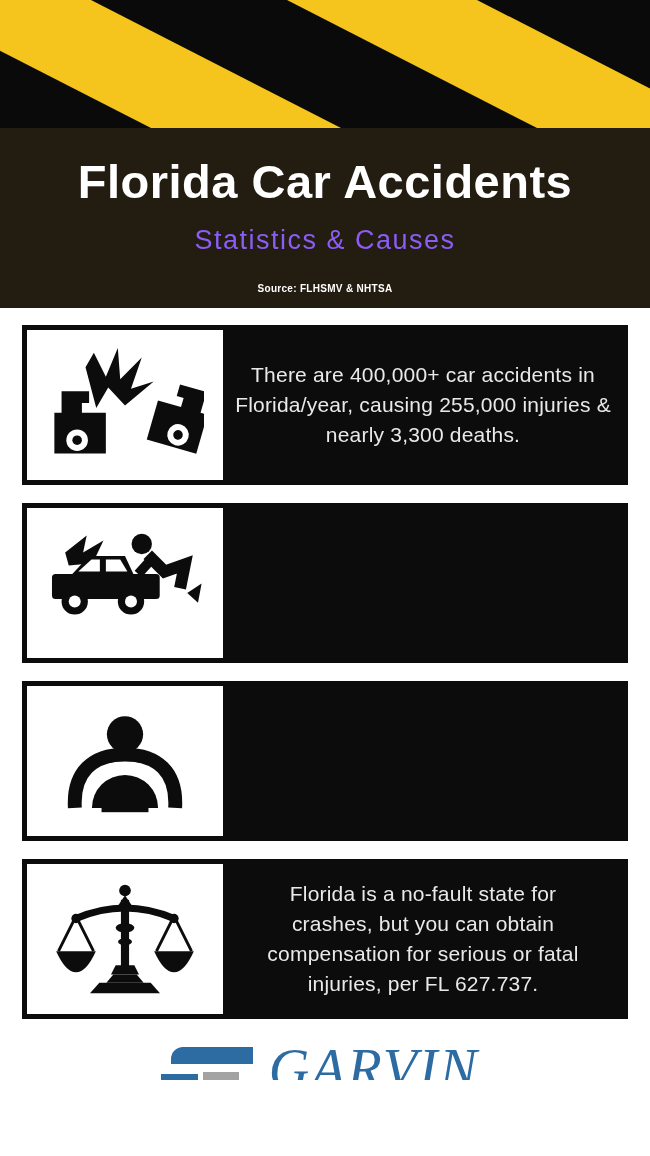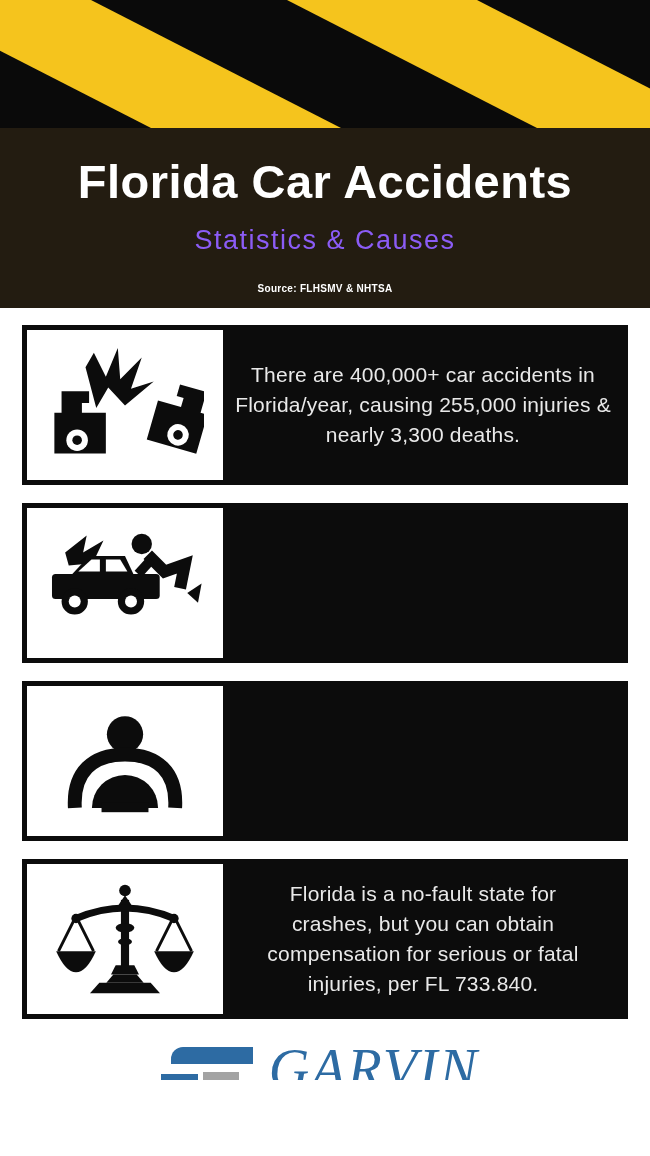--- a/index.html
+++ b/index.html
@@ -125,21 +125,21 @@
             <path d="M1,60 L35,60 Q27,78 18,78 Q9,78 1,60 Z"></path>
             <path d="M102,30 L87,60 M102,30 L117,60" fill="none" stroke="#0c0c0c" stroke-width="2.5"></path>
             <path d="M85,60 L119,60 Q111,78 102,78 Q93,78 85,60 Z"></path>
             <polygon points="52,72 68,72 72,80 48,80"></polygon>
             <polygon points="50,80 70,80 76,87 44,87"></polygon>
             <polygon points="38,87 82,87 90,96 30,96"></polygon>
           </g>
         </svg>
       </div>
       <div class="card-text">
-        <p>Florida is a no-fault state for crashes, but you can obtain compensation for serious or fatal injuries, per FL 733.840.</p>
+        <p>Florida is a no-fault state for crashes, but you can obtain compensation for serious or fatal injuries, per FL 627.737.</p>
       </div>
     </div>
 
   </div>
 
   <div class="footer">
     <svg class="logo-mark" width="96" height="72" viewBox="0 0 96 72">
       <path d="M42,25 H78 V70 H59 V45 H42 Z" fill="#a3a3a3"></path>
       <g fill="#2d6ba3">
         <path d="M10,17 V12 A12,12 0 0 1 22,0 H92 V17 Z"></path>

